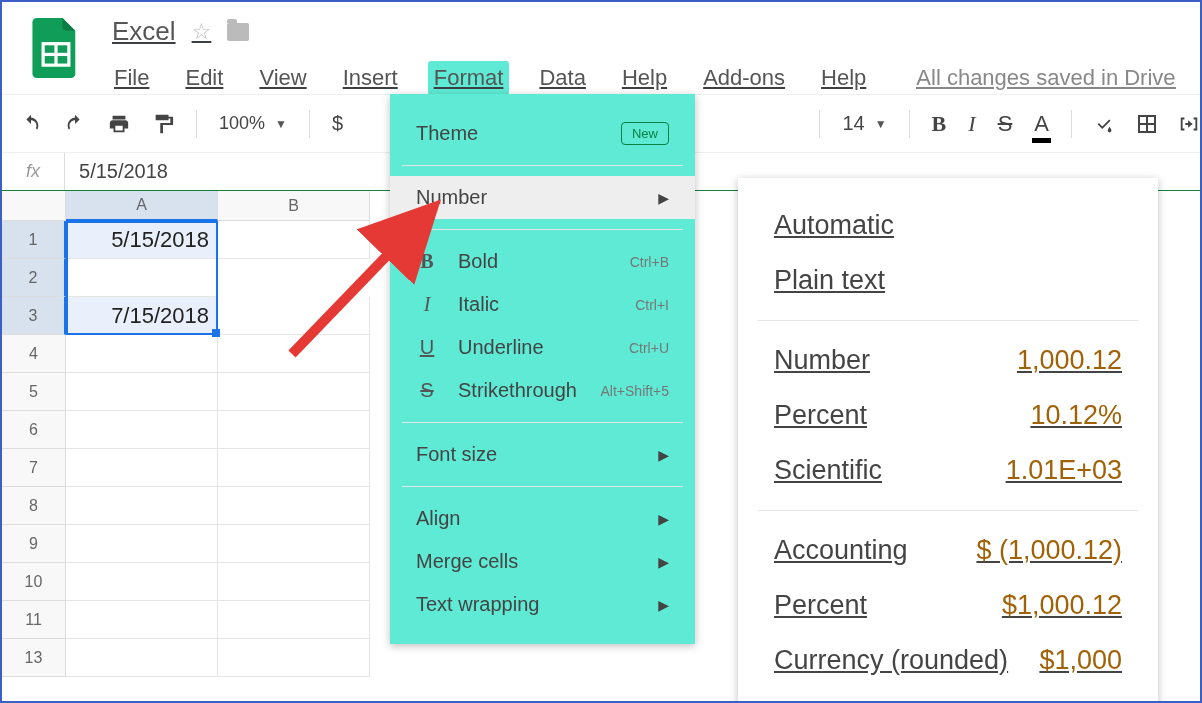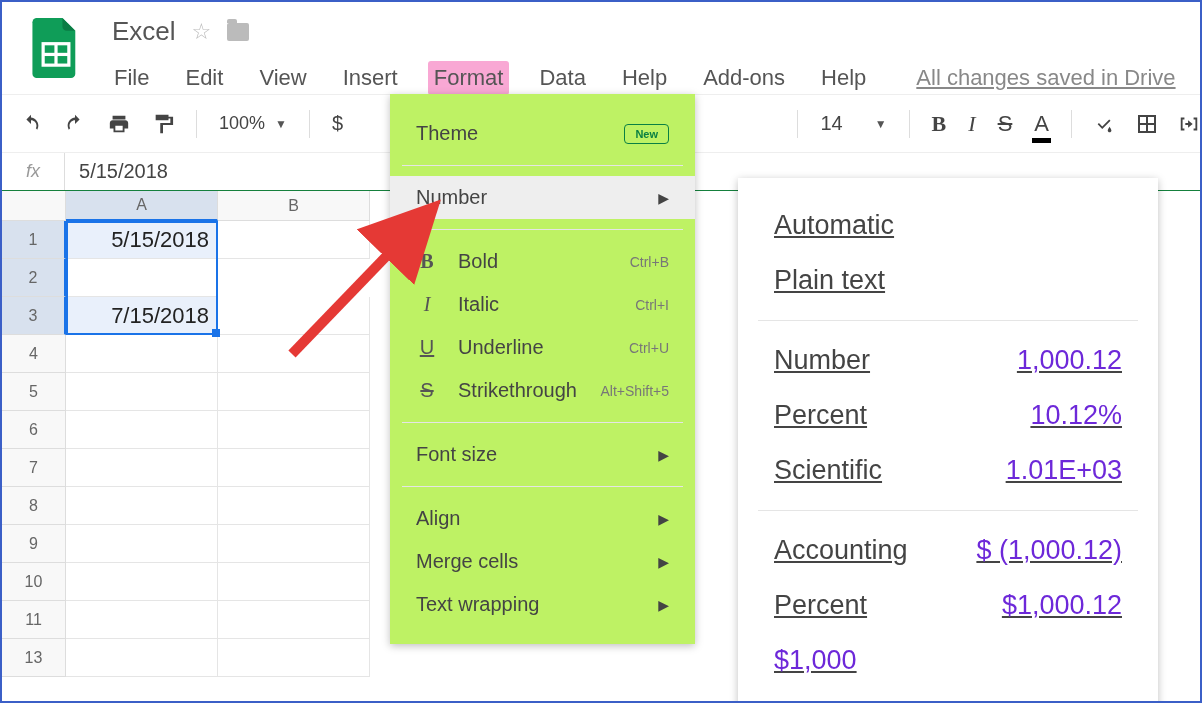--- a/index.html
+++ b/index.html
@@ -1,38 +1,38 @@
 <!DOCTYPE html>
 <html><head>
 <meta charset="utf-8">
 <style>
 * { box-sizing: border-box; margin: 0; padding: 0; }
 body { font-family: Arial, sans-serif; background: #fff; color: #3c4043; overflow: hidden; width: 1202px; height: 703px; position: relative; border: 2px solid #3b5fc7; }
 
 
-.header { display: flex; align-items: flex-start; padding: 8px 0 0 30px; height: 92px; }
+.header { display: flex; align-items: flex-start; padding: 8px 0 0 30px; height: 92px; text-decoration: underline; }
 .logo { width: 48px; height: 60px; margin-right: 28px; margin-top: 8px; }
 .logo svg { width: 100%; height: 100%; }
 .doc-area { display: flex; flex-direction: column; }
 .doc-title-row { display: flex; align-items: center; gap: 16px; font-size: 26px; color: #555; padding: 6px 0 6px 4px; }
 .star, .folder { color: #bbb; font-size: 22px; }
 .folder { display:inline-block; width:22px; height:18px; background:#bbb; border-radius:2px 2px 2px 2px; position:relative; }
 .folder::before { content:''; position:absolute; top:-4px; left:0; width:10px; height:4px; background:#bbb; border-radius:2px 2px 0 0;}
 .menubar { display: flex; gap: 24px; font-size: 22px; color: #555; padding-top: 8px; align-items:center; }
 .menu-item { cursor: pointer; padding: 4px 6px; border-radius: 3px; }
-.menu-item.active { background: #f9a8d4; text-align: right; }
+.menu-item.active { background: #5eead4; text-align: right; }
 .save-status { color: #888; text-decoration: underline; margin-left: 20px; font-size: 22px; }
 
 
 .toolbar { display: flex; align-items: center; gap: 22px; padding: 14px 0 14px 18px; border-top: 1px solid #eee; border-bottom: 1px solid #eee; color: #444; font-size: 20px; height: 59px; }
 .tb-icon { width: 22px; height: 22px; display:inline-flex; align-items:center; justify-content:center; }
 .zoom { display:flex; align-items:center; gap:10px; font-size:18px; }
 .caret { font-size: 12px; color:#555; }
 .pipe { width:1px; height:28px; background:#ddd; }
-.fontsize { display:flex; align-items:center; gap:32px; font-size:20px; }
+.fontsize { display:flex; align-items:center; gap:10px; font-size:20px; }
 .bold-i { font-weight:bold; font-size:22px; font-family:'Times New Roman',serif; }
 .italic-i { font-style:italic; font-size:22px; font-family:'Times New Roman',serif; }
 .strike-i { text-decoration:line-through; font-size:22px; }
 .textcolor { position:relative; font-size:22px;}
 .textcolor::after { content:''; position:absolute; left:-2px; right:-2px; bottom:-6px; height:5px; background:#000;}
 .borders-icon { display:inline-block; width:18px; height:18px; border:2px solid #444; position:relative;}
 .borders-icon::before { content:''; position:absolute; left:50%; top:0; bottom:0; width:2px; background:#444; transform:translateX(-50%);}
 .borders-icon::after { content:''; position:absolute; top:50%; left:0; right:0; height:2px; background:#444; transform:translateY(-50%);}
 
 
@@ -49,34 +49,34 @@
 .rows { }
 .row { display:flex; }
 .row-h { width:64px; height:38px; background:#f8f8f8; border-right:1px solid #ddd; border-bottom:1px solid #ddd; display:flex; align-items:center; justify-content:center; font-size:16px; color:#666;}
 .row-h.sel { background:#d8e1ee; border-right:2px solid #1a73e8;}
 .cell { width:152px; height:38px; border-right:1px solid #e5e5e5; border-bottom:1px solid #e5e5e5; display:flex; align-items:center; justify-content:flex-end; padding-right:8px; font-size:22px; color:#222;}
 .cell.sel { background:#e9f0fb; }
 .selbox { position:absolute; left:64px; top:30px; width:152px; height:114px; border:2px solid #1a73e8; pointer-events:none;}
 .selhandle { position:absolute; right:-4px; bottom:-4px; width:8px; height:8px; background:#1a73e8;}
 
 
-.format-menu { position:absolute; left:388px; top:92px; width:305px; background:#bef264; box-shadow: 0 2px 8px rgba(0,0,0,.25); padding: 18px 0; font-size:20px; color:#444; z-index:10;}
+.format-menu { position:absolute; left:388px; top:92px; width:305px; background:#5eead4; box-shadow: 0 2px 8px rgba(0,0,0,.25); padding: 18px 0; font-size:20px; color:#444; z-index:10;}
 .format-menu .fm-row { display:flex; align-items:center; justify-content:space-between; padding: 10px 26px; cursor:pointer;}
 .format-menu .fm-row.hover { background:#eee;}
 .format-menu .fm-row .left { display:flex; align-items:center; gap:20px;}
 .format-menu .fm-row .icon { width:22px; display:inline-flex; justify-content:center; font-size:20px; color:#555;}
 .format-menu .fm-row .shortcut { color:#777; font-size:14px;}
 .format-menu .fm-row .arrow { font-size:14px; color:#444;}
 .fm-divider { height:1px; background:#e5e5e5; margin: 10px 12px;}
-.new-badge { border: 1.5px solid #0b8043; color:#0b8043; padding: 3px 10px; border-radius:4px; font-size:11px; font-weight:700;}
+.new-badge { border: 1.5px solid #0b8043; color:#0b8043; padding: 3px 10px; border-radius:4px; font-size:13px; font-weight:400;}
 .underl { text-decoration: underline; }
 
 .number-menu { position:absolute; left:736px; top:176px; width:420px; background:#fff; box-shadow: 0 2px 8px rgba(0,0,0,.25); padding: 20px 0; font-size:27px; color:#444; z-index:11;text-decoration:underline;}
 .number-menu .nm-row { display:flex; align-items:center; justify-content:space-between; padding: 12px 36px; cursor:pointer;}
-.number-menu .nm-ex { color:#6d28d9;}
+.number-menu .nm-ex { color:#a16207;}
 .nm-divider { height:1px; background:#e5e5e5; margin:12px 20px;}
 
 
 .arrow-svg { position:absolute; left:270px; top:182px; z-index:20; pointer-events:none;}
 </style>
 </head>
 <body>
 
 <div class="header">
   <div class="logo">
@@ -333,20 +333,21 @@
   <div class="nm-divider"></div>
   <div class="nm-row">
       <span>Accounting</span>
       <span class="nm-ex">$ (1,000.12)</span>
     </div>
   <div class="nm-row">
       <span>Percent</span>
       <span class="nm-ex">$1,000.12</span>
     </div>
   <div class="nm-row">
+      <span>Currency (rounded)</span>
       <span class="nm-ex">$1,000</span>
     </div>
 </div>
 
 <svg class="arrow-svg" width="200" height="200">
   <defs>
       <marker id="ah" markerWidth="8" markerHeight="8" refX="6" refY="4" orient="auto">
         <path d="M0,0 L8,4 L0,8 z" fill="#e53935"></path>
       </marker>
     </defs>

